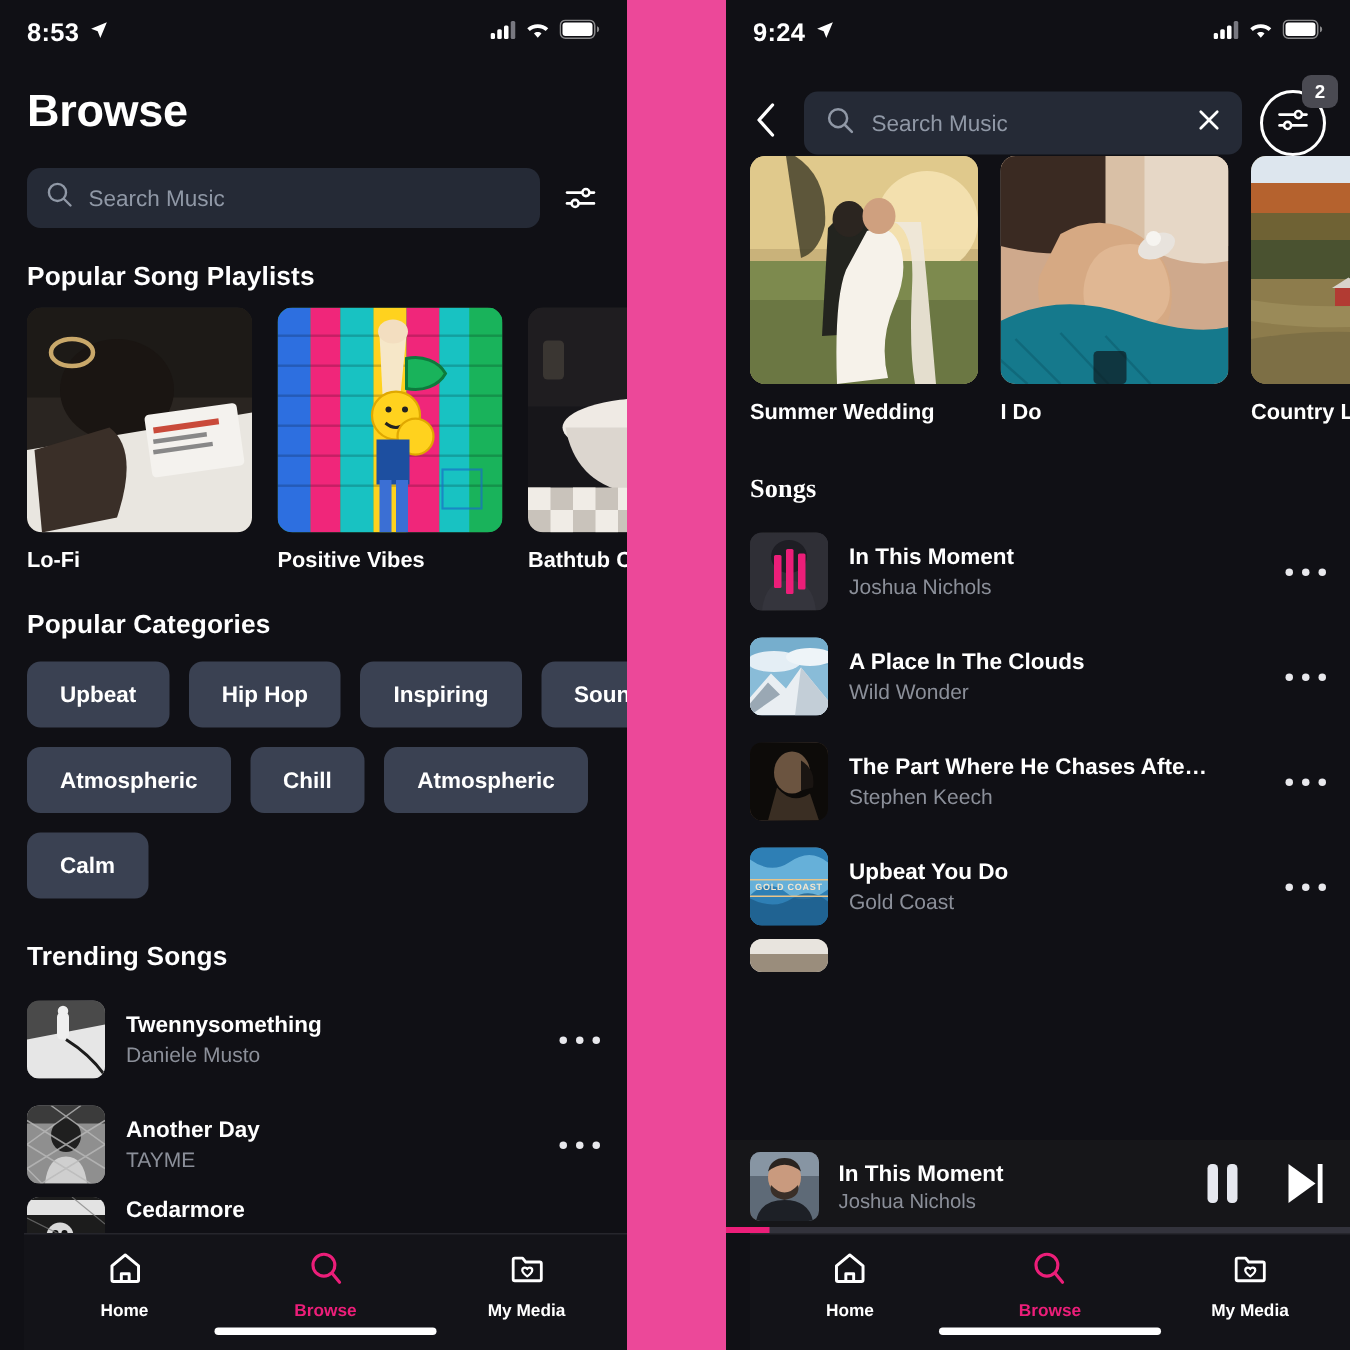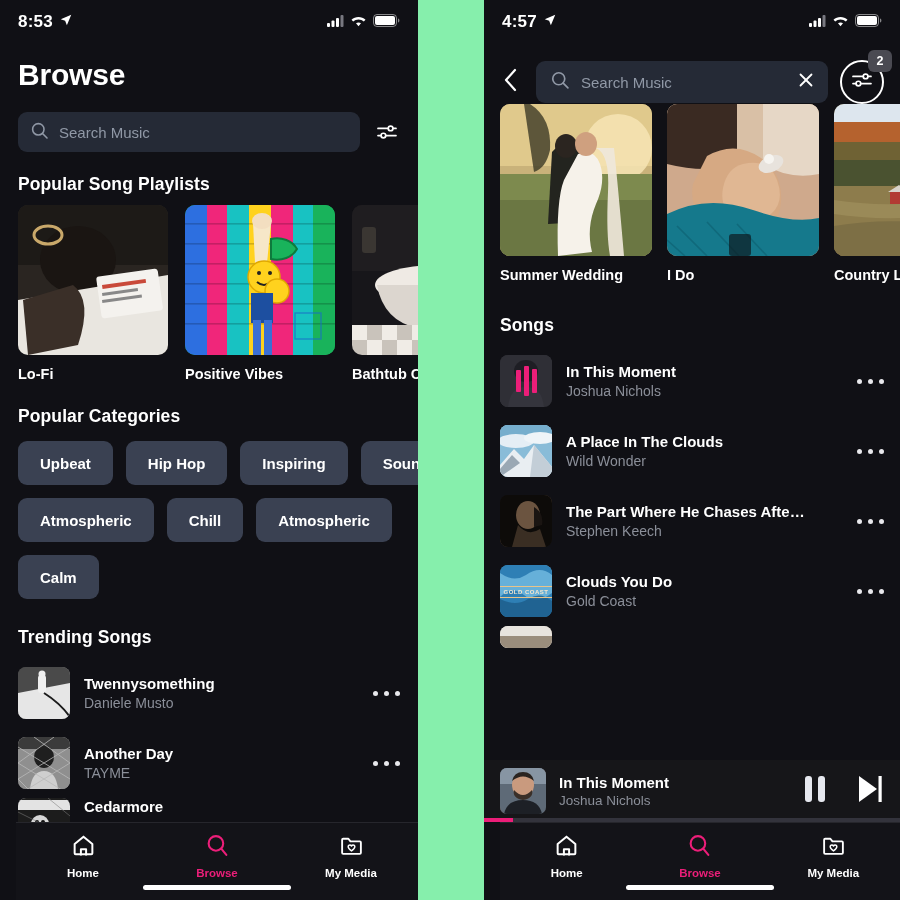--- a/index.html
+++ b/index.html
@@ -2,21 +2,21 @@
 <html><head>
 <meta charset="utf-8">
 <style>
   * { box-sizing: border-box; margin: 0; padding: 0; }
   html, body {
     width: 900px; height: 900px;
     background: #ffffff;
     font-family: "Liberation Sans", sans-serif;
     overflow: hidden;
   }
-  .stage { position: relative; width: 900px; height: 900px; background:#86efac; }
+  .stage { position: relative; width: 900px; height: 900px; background:#ec4899; }
 
   .phone {
     position: absolute; top: 0; height: 900px;
     background: #101015;
     overflow: hidden;
   }
   #phone-left  { left: 0;   width: 418px; }
   #phone-right { left: 484px; width: 416px; }
 
   
@@ -412,21 +412,21 @@
         </span>
         <span class="lbl">My Media</span>
       </div>
       <div class="homebar"></div>
     </div>
   </div>
 
   <div class="phone" id="phone-right">
 
     <div class="statusbar">
-      <span class="sb-time">4:57</span>
+      <span class="sb-time">9:24</span>
       <span class="sb-loc">
         <svg width="14" height="14" viewBox="0 0 24 24">
             <path d="M21 3 3 10.5l7.5 2.8L13.5 21 21 3z" fill="#fff"></path>
           </svg>
       </span>
       <span class="sb-right">
         <span>
           <svg width="17" height="12" viewBox="0 0 17 12">
             <rect x="0" y="8" width="3" height="4" rx="1" fill="#fff"></rect>
             <rect x="4.5" y="5.5" width="3" height="6.5" rx="1" fill="#fff"></rect>
@@ -540,21 +540,21 @@
             <rect x="56" y="88" width="18" height="12" fill="#b23b33"></rect>
             <path d="M54 88 l11-7 l11 7z" fill="#d8d3cb"></path>
             <rect x="110" y="86" width="16" height="10" fill="#d8d3cb"></rect>
             <path d="M0 122 q70-12 152 6 l0 24 L0 152z" fill="#7d6f45"></path>
           </svg>
         </div>
         <div class="cap">Country Lif</div>
       </div>
     </div>
 
-    <div style="padding:32px 32px 10px 16px;">
+    <div style="padding:32px 32px 10px 16px;font-family:Liberation Serif, serif;">
       <span class="section-title">Songs</span>
     </div>
 
     <div>
       <div class="songrow" style="padding:0 16px;">
         <div class="art art-moment">
           <svg width="52" height="52" viewBox="0 0 52 52">
             <rect width="52" height="52" fill="#2f2f36"></rect>
             <ellipse cx="26" cy="16" rx="12" ry="11" fill="#1e1e24"></ellipse>
             <path d="M8 52 q2-20 18-20 q16 0 18 20z" fill="#35353d"></path>
@@ -622,21 +622,21 @@
       <div class="songrow" style="padding:0 16px;">
         <div class="art art-things">
           <svg width="52" height="52" viewBox="0 0 52 52">
             <rect width="52" height="52" fill="#2e7fb5"></rect>
             <path d="M0 8 q14 10 26 2 q14-10 26 0 l0 18 q-16 12-28 2 q-12-10-24 2z" fill="#7fc4e8" opacity=".7"></path>
             <path d="M0 34 q16 8 28 0 q12-8 24 2 l0 16 L0 52z" fill="#1d5d8a" opacity=".8"></path>
           </svg>
           <span class="gc-badge">GOLD COAST</span>
         </div>
         <div class="meta">
-          <div class="row-title">Clouds You Do</div>
+          <div class="row-title">Upbeat You Do</div>
           <div class="row-sub">Gold Coast</div>
         </div>
         <div class="dots">
             <i></i>
             <i></i>
             <i></i>
           </div>
       </div>
 
       <div class="songrow" style="padding:0 16px; height:22px; align-items:flex-start; overflow:hidden;">

